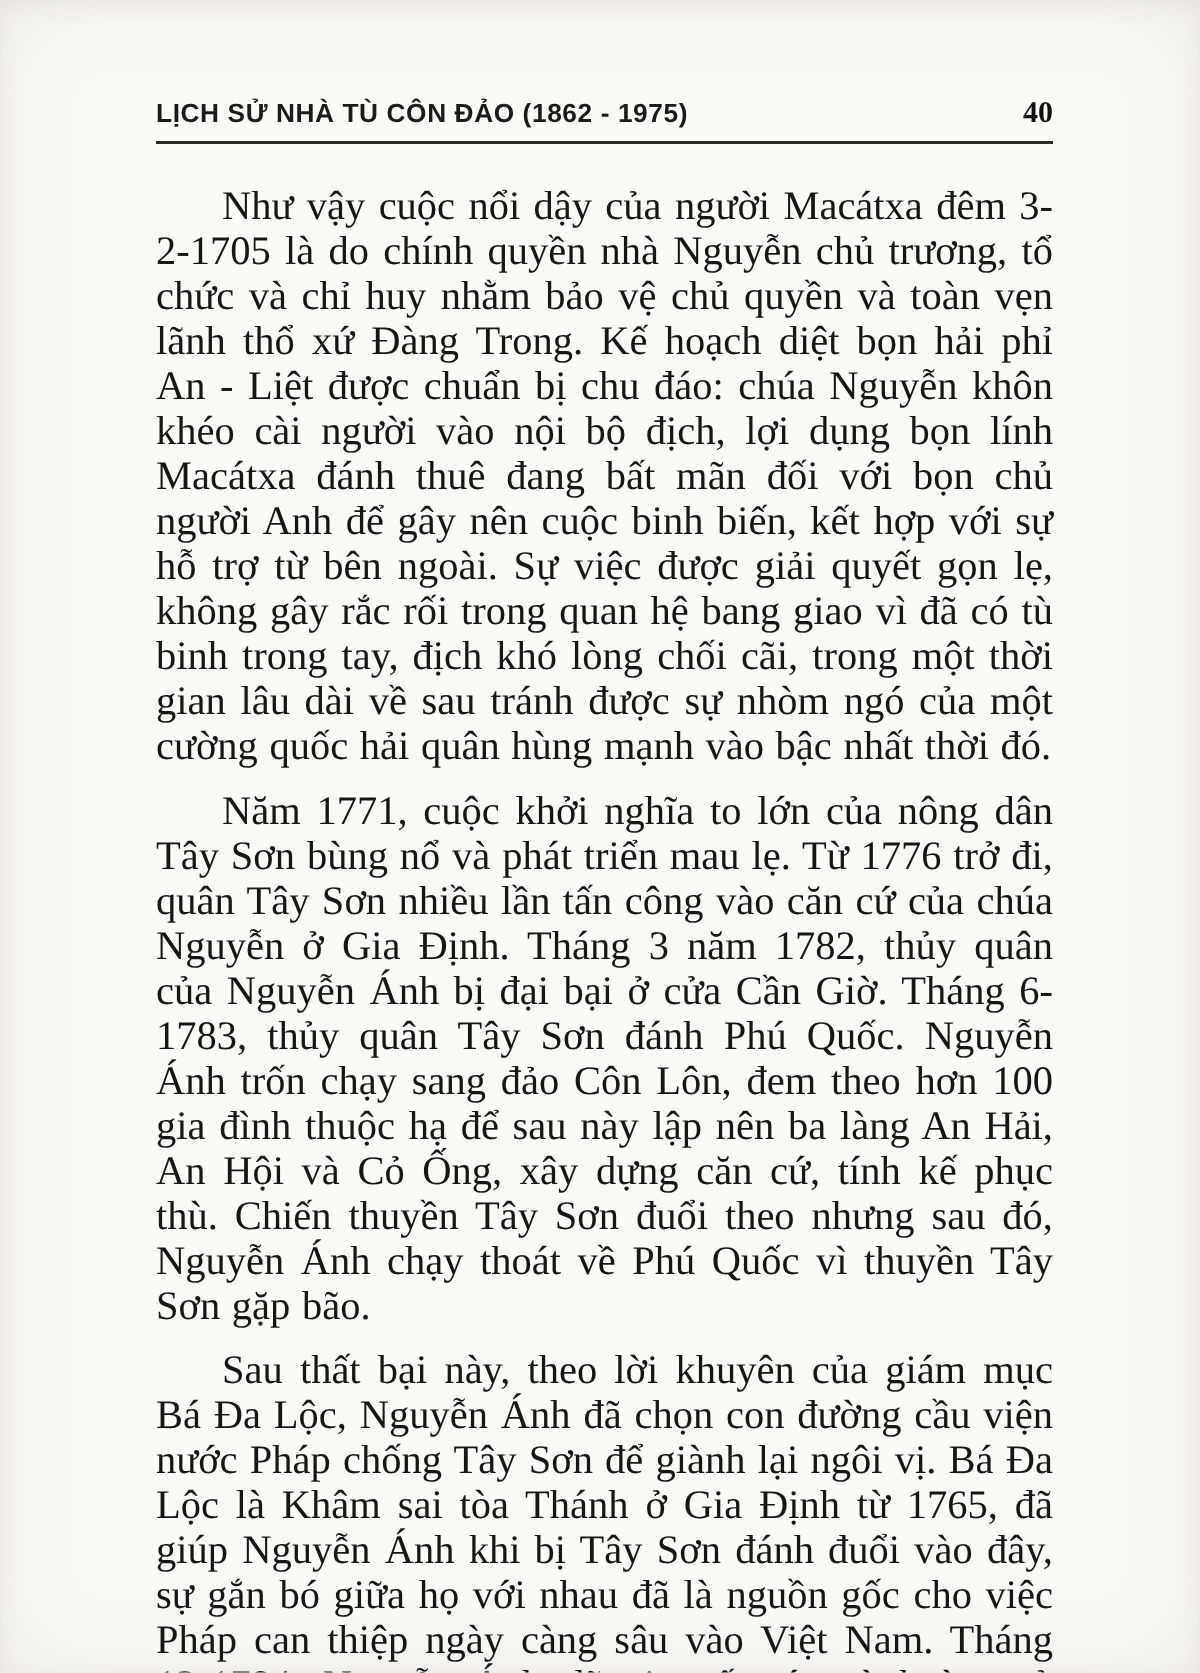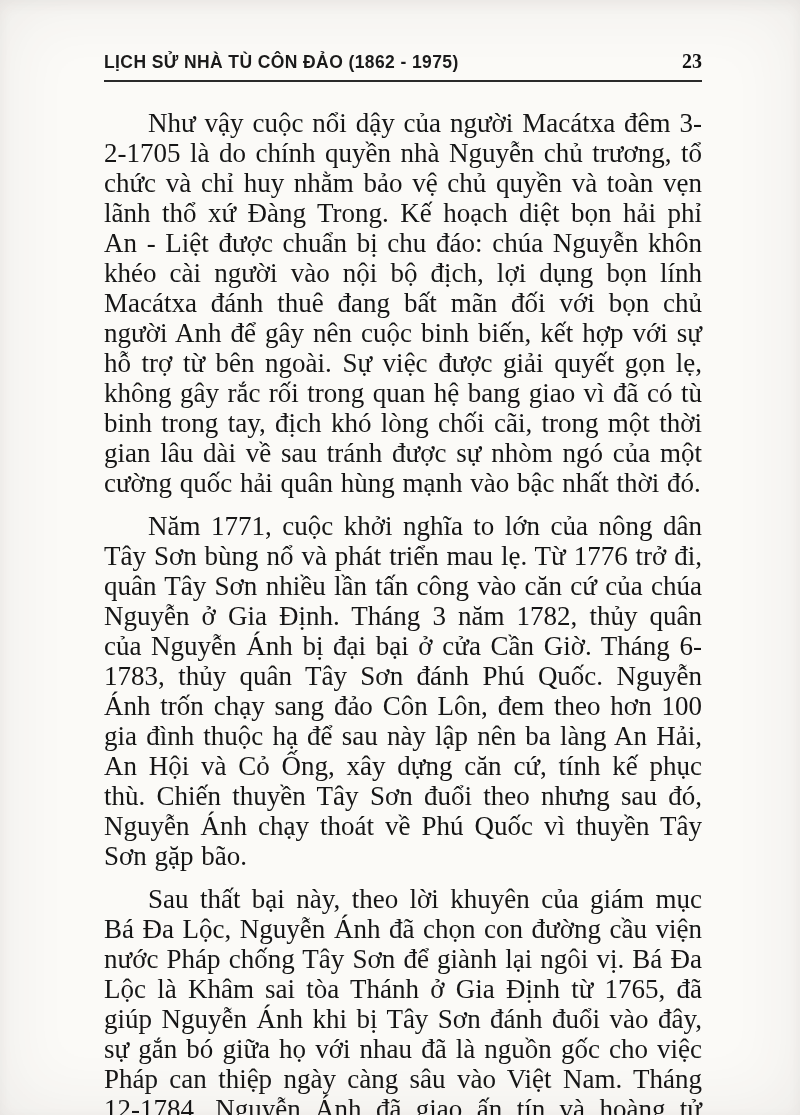--- a/index.html
+++ b/index.html
@@ -20,21 +20,21 @@
     height: 1115px;
     background: #fbfaf7;
     box-shadow: inset 0 0 70px rgba(60,55,45,0.08), inset 0 4px 14px rgba(60,55,45,0.06);
     box-sizing: border-box;
   }
   .running-head {
     display: flex;
     justify-content: space-between;
     align-items: baseline;
     margin: 0 98px 0 104px;
-    padding-top: 50px;
+    padding-top: 64px;
   }
   .running-head .title {
     font-family: "Liberation Sans", "DejaVu Sans", sans-serif;
     font-weight: 700;
     font-size: 17.5px;
     letter-spacing: 0.4px;
     color: #1b1b1b;
     white-space: nowrap;
   }
   .running-head .folio {
@@ -62,21 +62,21 @@
     word-spacing: 1px;
   }
 </style>
 </head>
 <body>
 
 <div class="page">
 
   <div class="running-head">
     <span class="title">LỊCH SỬ NHÀ TÙ CÔN ĐẢO (1862 - 1975)</span>
-    <span class="folio">23</span>
+    <span class="folio">40</span>
   </div>
 
   <hr class="head-rule">
 
   <div class="body-text">
     <p>Như vậy cuộc nổi dậy của người Macátxa đêm 3-2-1705 là do chính quyền nhà Nguyễn chủ trương, tổ chức và chỉ huy nhằm bảo vệ chủ quyền và toàn vẹn lãnh thổ xứ Đàng Trong. Kế hoạch diệt bọn hải phỉ An - Liệt được chuẩn bị chu đáo: chúa Nguyễn khôn khéo cài người vào nội bộ địch, lợi dụng bọn lính Macátxa đánh thuê đang bất mãn đối với bọn chủ người Anh để gây nên cuộc binh biến, kết hợp với sự hỗ trợ từ bên ngoài. Sự việc được giải quyết gọn lẹ, không gây rắc rối trong quan hệ bang giao vì đã có tù binh trong tay, địch khó lòng chối cãi, trong một thời gian lâu dài về sau tránh được sự nhòm ngó của một cường quốc hải quân hùng mạnh vào bậc nhất thời đó.</p>
     <p>Năm 1771, cuộc khởi nghĩa to lớn của nông dân Tây Sơn bùng nổ và phát triển mau lẹ. Từ 1776 trở đi, quân Tây Sơn nhiều lần tấn công vào căn cứ của chúa Nguyễn ở Gia Định. Tháng 3 năm 1782, thủy quân của Nguyễn Ánh bị đại bại ở cửa Cần Giờ. Tháng 6-1783, thủy quân Tây Sơn đánh Phú Quốc. Nguyễn Ánh trốn chạy sang đảo Côn Lôn, đem theo hơn 100 gia đình thuộc hạ để sau này lập nên ba làng An Hải, An Hội và Cỏ Ống, xây dựng căn cứ, tính kế phục thù. Chiến thuyền Tây Sơn đuổi theo nhưng sau đó, Nguyễn Ánh chạy thoát về Phú Quốc vì thuyền Tây Sơn gặp bão.</p>
     <p>Sau thất bại này, theo lời khuyên của giám mục Bá Đa Lộc, Nguyễn Ánh đã chọn con đường cầu viện nước Pháp chống Tây Sơn để giành lại ngôi vị. Bá Đa Lộc là Khâm sai tòa Thánh ở Gia Định từ 1765, đã giúp Nguyễn Ánh khi bị Tây Sơn đánh đuổi vào đây, sự gắn bó giữa họ với nhau đã là nguồn gốc cho việc Pháp can thiệp ngày càng sâu vào Việt Nam. Tháng 12-1784, Nguyễn Ánh đã giao ấn tín và hoàng tử Cảnh cho Bá Đa Lộc sang Pháp cầu viện. Chủ trương phản động này đã bị chính</p>
   </div>
 

